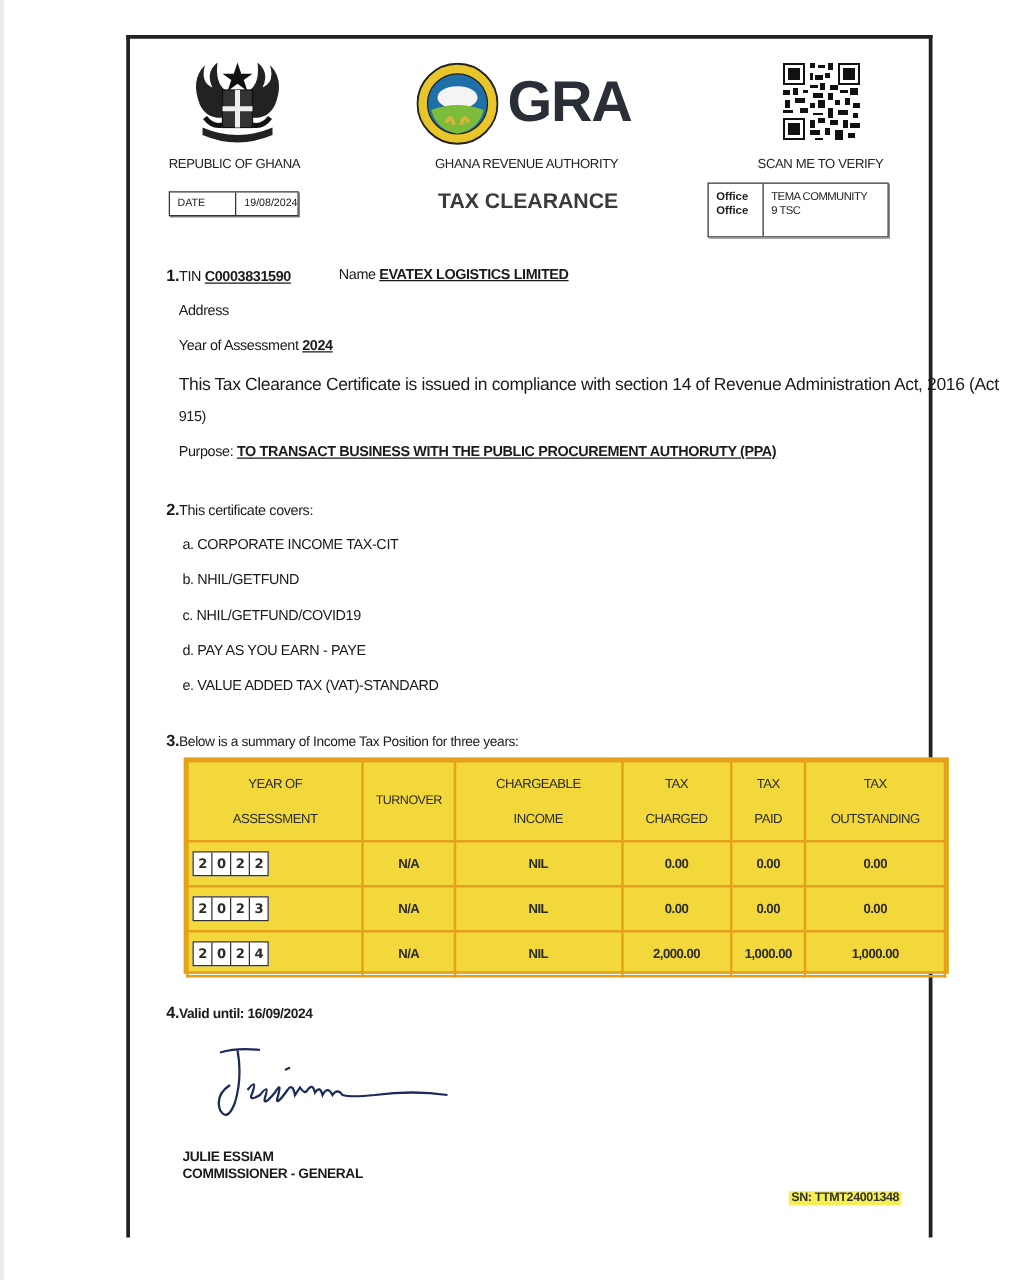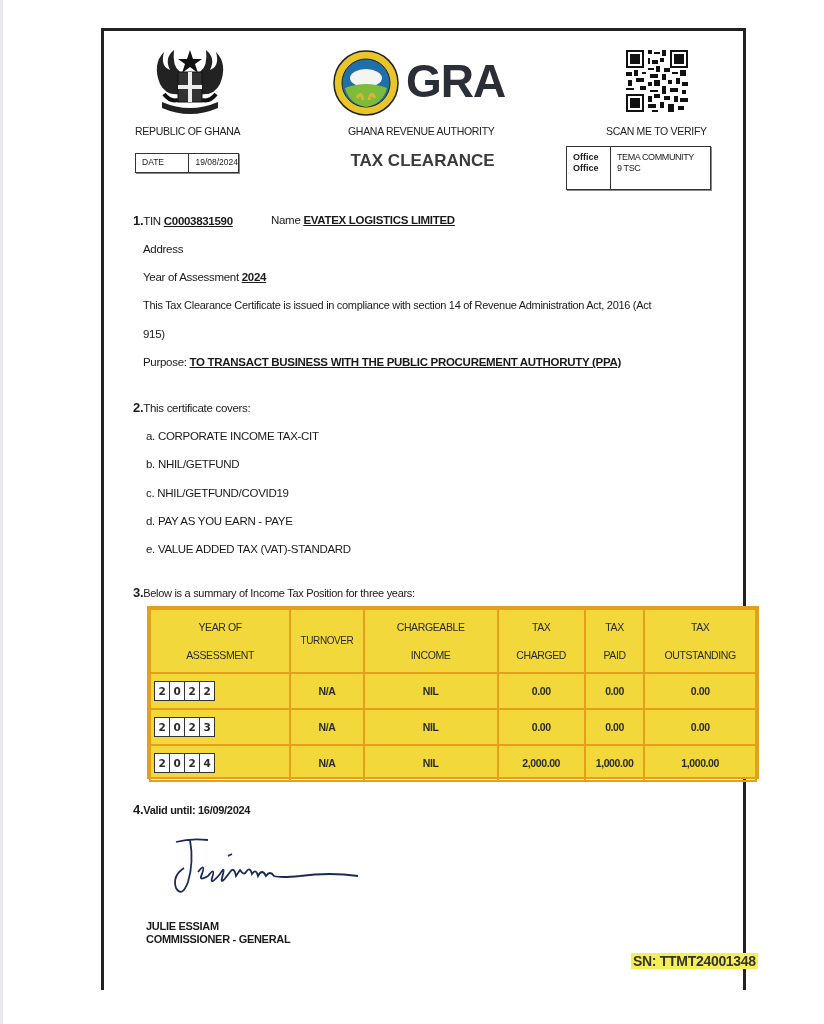--- a/index.html
+++ b/index.html
@@ -43,21 +43,21 @@
     border:2px solid #e4a01a; font-size:10.5px; letter-spacing:-0.4px; color:#2b2b2b; padding:0 4px;
   }
   .tax-table th { font-weight:normal; height:62px; text-align:center; line-height:28px; }
   .tax-table td { font-weight:bold; height:34px; text-align:center; }
   .tax-table td.center { text-align:center; }
   .tax-table td.yr { text-align:left; padding-left:3px; }
   .digits { display:inline-flex; border:1.5px solid #333; background:#fff; height:18px; }
   .digits span { width:14px; text-align:center; line-height:18px; font-size:10.5px; font-weight:bold; border-right:1.5px solid #333; font-family:"DejaVu Sans", sans-serif; }
   .digits span:last-child { border-right:none; }
 
-  .sn { left:631px; top:953px; background:#f5ee55; font-size:14px; font-weight:bold; padding:0 2px; letter-spacing:-0.3px; color:#333; }
+  .sn { left:631px; top:953px; background:#f5ee55; font-size:10px; font-weight:bold; padding:0 2px; letter-spacing:-0.3px; color:#333; }
 </style>
 </head>
 <body>
 
 <div class="left-strip"></div>
 <div class="page"></div>
 
 <div class="abs coat">
   <svg width="80" height="74" viewBox="0 0 80 74">
     <path d="M10 40 Q2 20 14 8 Q10 22 20 26 Q14 14 24 6 Q22 22 30 28 L30 50 Q16 52 10 40Z" fill="#222"></path>
@@ -126,21 +126,21 @@
 </div>
 <div class="abs body-text" style="left:271px; top:214px;">
   <span>Name</span>
   <span class="u">EVATEX LOGISTICS LIMITED</span>
 </div>
 <div class="abs body-text" style="left:143px; top:243px;">Address</div>
 <div class="abs body-text" style="left:143px; top:271px;">
   <span>Year of Assessment</span>
   <span class="u">2024</span>
 </div>
-<div class="abs body-text" style="left:143px; top:299px; font-size:11px;">This Tax Clearance Certificate is issued in compliance with section 14 of Revenue Administration Act, 2016 (Act</div>
+<div class="abs body-text" style="left:143px; top:299px; font-size:14px;">This Tax Clearance Certificate is issued in compliance with section 14 of Revenue Administration Act, 2016 (Act</div>
 <div class="abs body-text" style="left:143px; top:328px;">915)</div>
 <div class="abs body-text" style="left:143px; top:356px;">
   <span>Purpose:</span>
   <span class="u">TO TRANSACT BUSINESS WITH THE PUBLIC PROCUREMENT AUTHORUTY (PPA)</span>
 </div>
 
 <div class="abs body-text" style="left:133px; top:400px;">
   <span class="num">2.</span><span>This certificate covers:</span>
 </div>
 <div class="abs body-text" style="left:146px; top:430px;">a. CORPORATE INCOME TAX-CIT</div>

